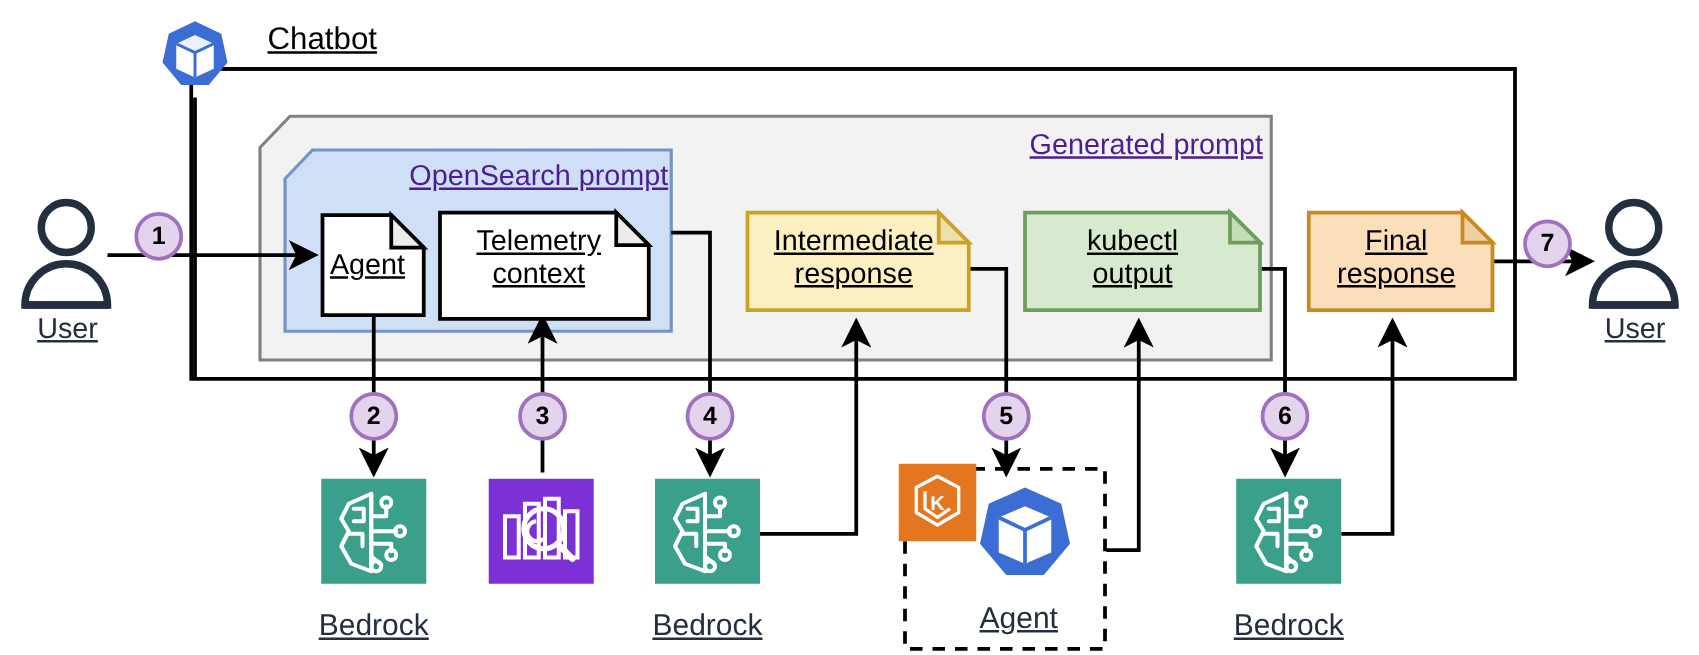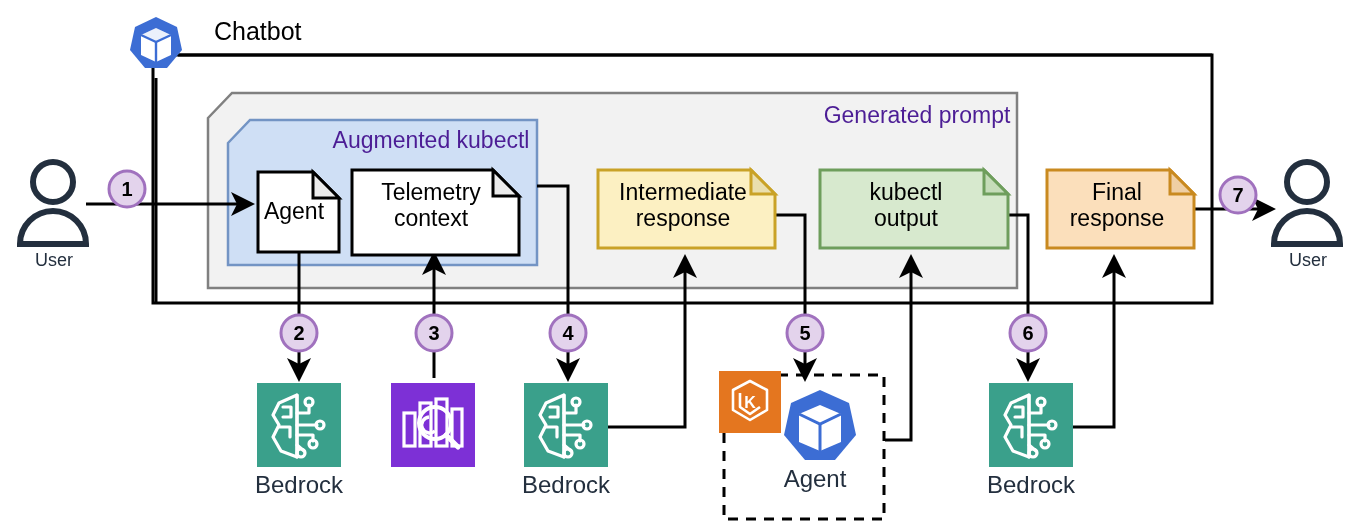--- a/index.html
+++ b/index.html
@@ -1,27 +1,27 @@
 <!DOCTYPE html>
 <html><head>
 <meta charset="utf-8">
 <style>
   html,body{margin:0;padding:0;background:#ffffff;}
   body{font-family:"Liberation Sans",sans-serif;}
   #stage{position:relative;width:1359px;height:524px;background:#fff;overflow:hidden;}
   #svgroot{position:absolute;left:0;top:0;width:1359px;height:524px;}
   .lbl{position:absolute;font-family:"Liberation Sans",sans-serif;color:#000;text-align:center;
-       line-height:1.12;white-space:pre-line;pointer-events:none;}
+       line-height:1.12;white-space:pre-line;pointer-events:none;text-decoration:underline;}
   .doc-lbl{font-size:23px;color:#000;}
   .grp-lbl{font-size:23px;color:#4c1d95;}
-  .svc-lbl{font-size:24px;color:#232F3E;}
+  .svc-lbl{font-size:24px;color:#232F3E;margin-top:16px;}
   .title-lbl{font-size:25px;color:#000;}
   .badge-num{position:absolute;font-size:20px;font-weight:bold;color:#000;text-align:center;
              font-family:"Liberation Sans",sans-serif;pointer-events:none;}
-  .user-lbl{font-size:18px;color:#232F3E;}
+  .user-lbl{font-size:23px;color:#232F3E;}
 </style>
 </head>
 <body>
 
 <div id="stage">
 
   <svg id="svgroot" viewBox="0 0 1359 524">
     <defs>
       <marker id="arrow" viewBox="0 0 12 12" refX="10" refY="6" markerWidth="8" markerHeight="8" orient="auto-start-reverse">
         <path d="M0,0 L12,6 L0,12 L3,6 z" fill="#000"></path>
@@ -239,21 +239,21 @@
     </g>
     <g>
       <circle cx="1238" cy="195" r="18" fill="#E3D3EC" stroke="#A071BE" stroke-width="3"></circle>
     </g>
   </svg>
 
   <div class="lbl title-lbl" style="left:214px;top:17px;width:170px;text-align:left;">Chatbot</div>
 
   <div class="lbl grp-lbl" style="left:817px;top:103px;width:200px;">Generated prompt</div>
 
-  <div class="lbl grp-lbl" style="left:325px;top:128px;width:212px;">Augmented kubectl</div>
+  <div class="lbl grp-lbl" style="left:325px;top:128px;width:212px;">OpenSearch prompt</div>
 
   <div class="lbl doc-lbl" style="left:258px;top:199px;width:72px;">Agent</div>
 
   <div class="lbl doc-lbl" style="left:357px;top:180px;width:148px;">Telemetry
 context</div>
 
   <div class="lbl doc-lbl" style="left:598px;top:180px;width:170px;">Intermediate
 response</div>
 
   <div class="lbl doc-lbl" style="left:822px;top:180px;width:168px;">kubectl

